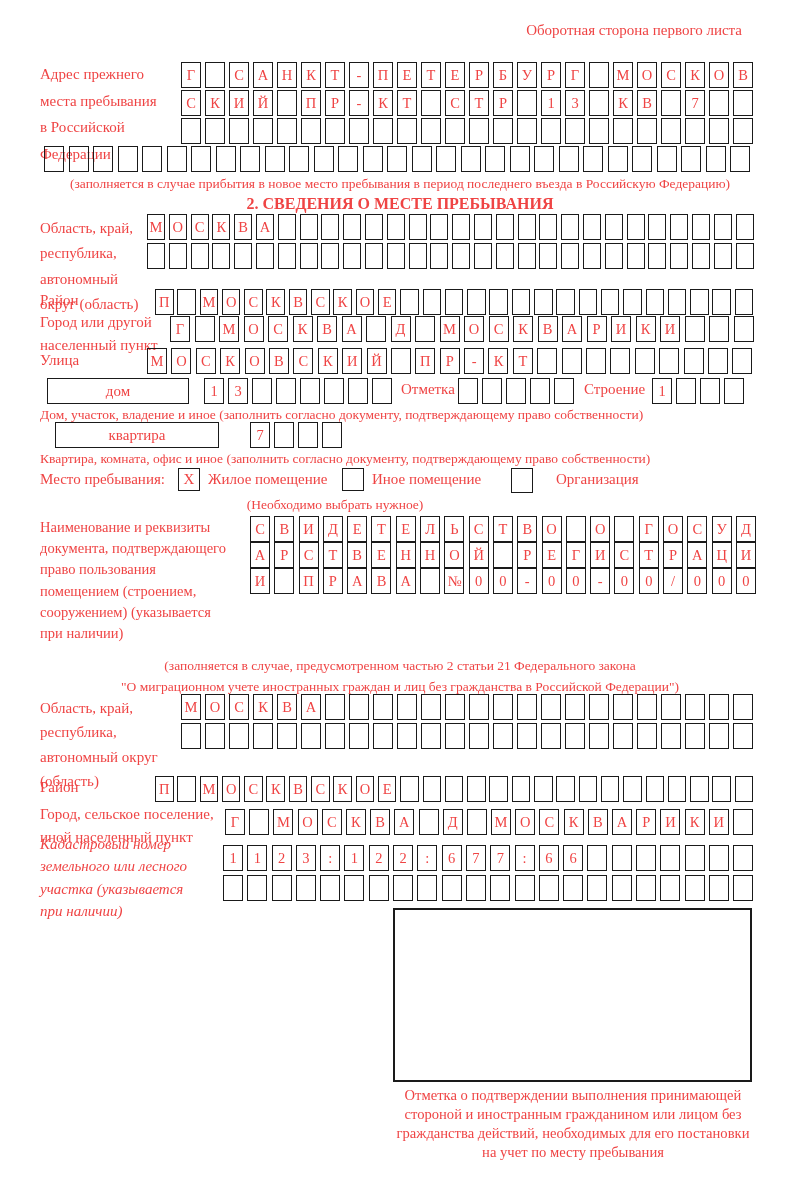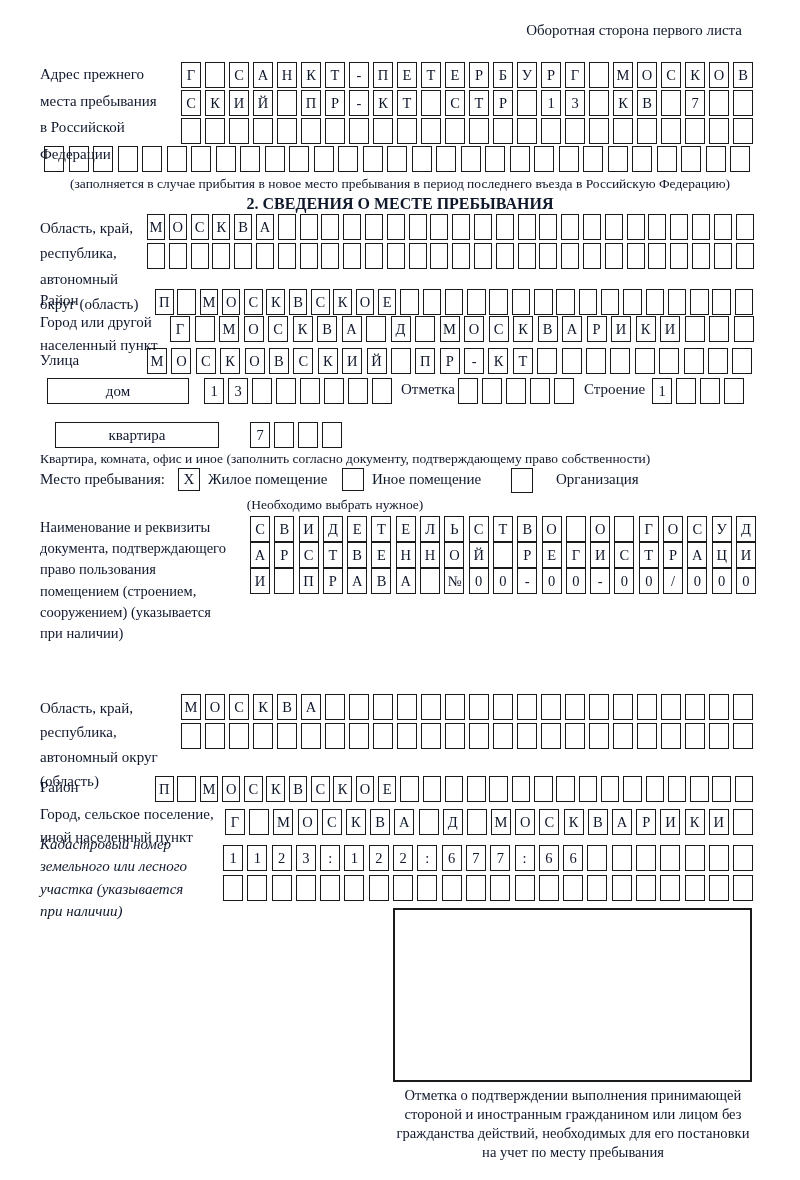--- a/index.html
+++ b/index.html
@@ -1,18 +1,18 @@
 <!DOCTYPE html>
 <html><head>
 <meta charset="utf-8">
 <style>
   html,body { margin:0; padding:0; background:#fff; }
   .page {
     position:relative; width:800px; height:1180px; margin:0 auto;
-    background:#ffffff; color:#0f172a;
+    background:#ffffff; color:#ef4444;
     font-family:"Liberation Serif", serif; font-size:15px;
     overflow:hidden;
   }
   .abs { position:absolute; }
   .label { white-space:pre-line; line-height:26px; }
   .note  { font-size:13.5px; }
   .center { text-align:center; }
   .bold { font-weight:bold; }
   .grid { position:absolute; display:flex; }
   .grid .cell {
@@ -340,20 +340,21 @@
       <span class="cell"></span>
     </div>
   <div class="abs" style="left:584px; top:381px;">Строение</div>
   <div class="grid" style="left:652px; top:378px; --cw:20px; --g:4px;">
       <span class="cell">1</span>
       <span class="cell"></span>
       <span class="cell"></span>
       <span class="cell"></span>
     </div>
 
+  <div class="abs note" style="left:40px; top:407px;">Дом, участок, владение и иное (заполнить согласно документу, подтверждающему право собственности)</div>
 
   <div class="wide-box" style="left:55px; top:422px; width:164px;">квартира</div>
   <div class="grid" style="left:250px; top:422px; --cw:20px; --g:4px;">
       <span class="cell">7</span>
       <span class="cell"></span>
       <span class="cell"></span>
       <span class="cell"></span>
     </div>
 
   <div class="abs note" style="left:40px; top:451px;">Квартира, комната, офис и иное (заполнить согласно документу, подтверждающему право собственности)</div>
@@ -436,20 +437,22 @@
       <span class="cell">0</span>
       <span class="cell">-</span>
       <span class="cell">0</span>
       <span class="cell">0</span>
       <span class="cell">/</span>
       <span class="cell">0</span>
       <span class="cell">0</span>
       <span class="cell">0</span>
     </div>
 
+  <div class="abs note center label" style="left:0; top:656px; width:800px; line-height:20.5px;">(заполняется в случае, предусмотренном частью 2 статьи 21 Федерального закона
+"О миграционном учете иностранных граждан и лиц без гражданства в Российской Федерации")</div>
 
   <div class="abs label" style="left:40px; top:696px; line-height:24.3px;">Область, край,
 республика,
 автономный округ
 (область)</div>
   <div class="grid" style="left:181px; top:694px; --cw:20px; --g:4px;">
       <span class="cell">М</span>
       <span class="cell">О</span>
       <span class="cell">С</span>
       <span class="cell">К</span>

